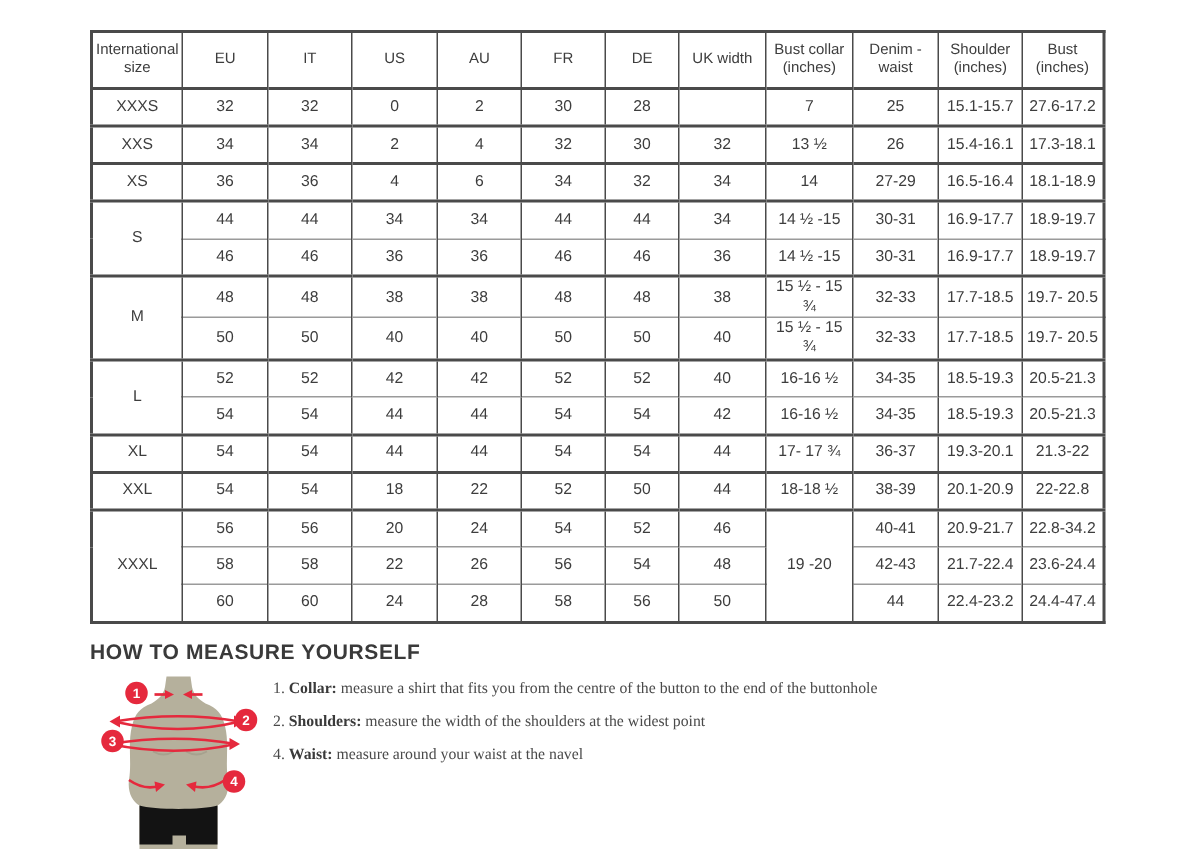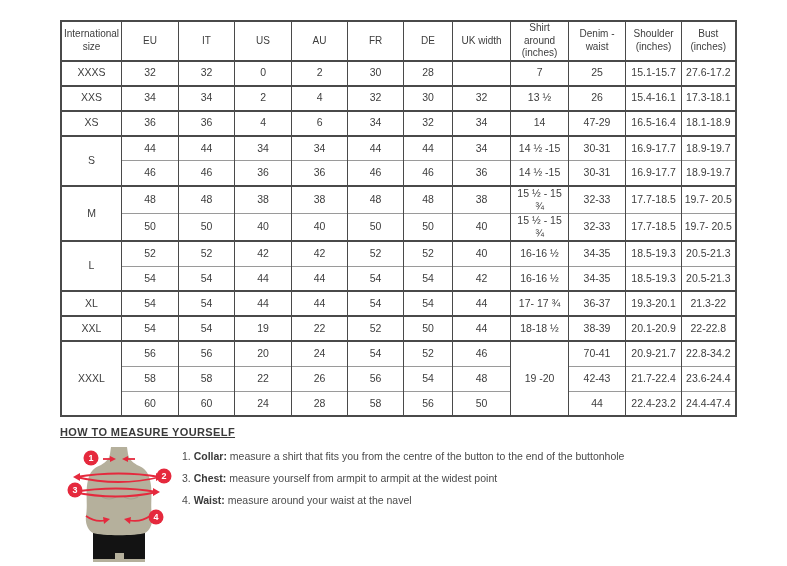--- a/index.html
+++ b/index.html
@@ -22,26 +22,26 @@
     overflow:hidden; line-height:1.25;
   }
   .size-table thead th { height:36px; font-size:10px; }
   .size-table tbody tr { height:25px; }
   .size-table tbody tr.group-start td { border-top:2px solid #4a4a4a; }
   .size-table tbody tr.sub td { border-top:1px solid #9a9a9a; }
 
   
   .measure { position:absolute; left:60px; top:426px; }
   .measure-title {
-    margin:0 0 8px 0; font-size:11px; font-weight:bold;
-    letter-spacing:0.4px; color:#3a3a3a;text-decoration:underline;
+    margin:0 0 8px 0; font-size:14px; font-weight:bold;
+    letter-spacing:0.4px; color:#3a3a3a;
   }
   .measure-body { display:flex; align-items:flex-start; }
   .figure-wrap { width:122px; flex:none; }
-  ol.steps { list-style:none; margin:4px 0 0 0; padding:0; }
+  ol.steps { list-style:none; margin:4px 0 0 0; padding:0;font-family:Liberation Serif, serif; }
   ol.steps li { font-size:10.5px; color:#4a4a4a; margin:0 0 10px 0; line-height:12px; }
   ol.steps li b { color:#3a3a3a; }
 </style>
 </head>
 <body>
 
 <table class="size-table">
   <colgroup>
     <col style="width:58px">
       <col style="width:57px">
@@ -59,21 +59,21 @@
   <thead>
     <tr id="header-row">
         <th>International size</th>
         <th>EU</th>
         <th>IT</th>
         <th>US</th>
         <th>AU</th>
         <th>FR</th>
         <th>DE</th>
         <th>UK width</th>
-        <th>Shirt around (inches)</th>
+        <th>Bust collar (inches)</th>
         <th>Denim - waist</th>
         <th>Shoulder (inches)</th>
         <th>Bust (inches)</th>
       </tr>
   </thead>
   <tbody id="table-body">
       <tr class="group-start">
         <td rowspan="1">XXXS</td>
         <td>32</td>
         <td>32</td>
@@ -104,21 +104,21 @@
       <tr class="group-start">
         <td rowspan="1">XS</td>
         <td>36</td>
         <td>36</td>
         <td>4</td>
         <td>6</td>
         <td>34</td>
         <td>32</td>
         <td>34</td>
         <td>14</td>
-        <td>47-29</td>
+        <td>27-29</td>
         <td>16.5-16.4</td>
         <td>18.1-18.9</td>
       </tr>
       <tr class="group-start">
         <td rowspan="2">S</td>
         <td>44</td>
         <td>44</td>
         <td>34</td>
         <td>34</td>
         <td>44</td>
@@ -207,41 +207,41 @@
         <td>44</td>
         <td>17- 17 ¾</td>
         <td>36-37</td>
         <td>19.3-20.1</td>
         <td>21.3-22</td>
       </tr>
       <tr class="group-start">
         <td rowspan="1">XXL</td>
         <td>54</td>
         <td>54</td>
-        <td>19</td>
+        <td>18</td>
         <td>22</td>
         <td>52</td>
         <td>50</td>
         <td>44</td>
         <td>18-18 ½</td>
         <td>38-39</td>
         <td>20.1-20.9</td>
         <td>22-22.8</td>
       </tr>
       <tr class="group-start">
         <td rowspan="3">XXXL</td>
         <td>56</td>
         <td>56</td>
         <td>20</td>
         <td>24</td>
         <td>54</td>
         <td>52</td>
         <td>46</td>
         <td rowspan="3">19 -20</td>
-        <td>70-41</td>
+        <td>40-41</td>
         <td>20.9-21.7</td>
         <td>22.8-34.2</td>
       </tr>
       <tr class="sub">
         <td>58</td>
         <td>58</td>
         <td>22</td>
         <td>26</td>
         <td>56</td>
         <td>54</td>
@@ -322,17 +322,17 @@
           </g>
           <g>
             <circle cx="96" cy="71" r="7.5" fill="#e5293d"></circle>
             <text x="96" y="74.2" fill="#ffffff">4</text>
           </g>
         </g>
       </svg>
     </div>
     <ol class="steps" id="steps-list">
         <li><span>1. </span><b>Collar:</b><span> measure a shirt that fits you from the centre of the button to the end of the buttonhole</span></li>
-        <li><span>3. </span><b>Chest:</b><span> measure yourself from armpit to armpit at the widest point</span></li>
+        <li><span>2. </span><b>Shoulders:</b><span> measure the width of the shoulders at the widest point</span></li>
         <li><span>4. </span><b>Waist:</b><span> measure around your waist at the navel</span></li>
       </ol>
   </div>
 </div>
 
 </body></html>

